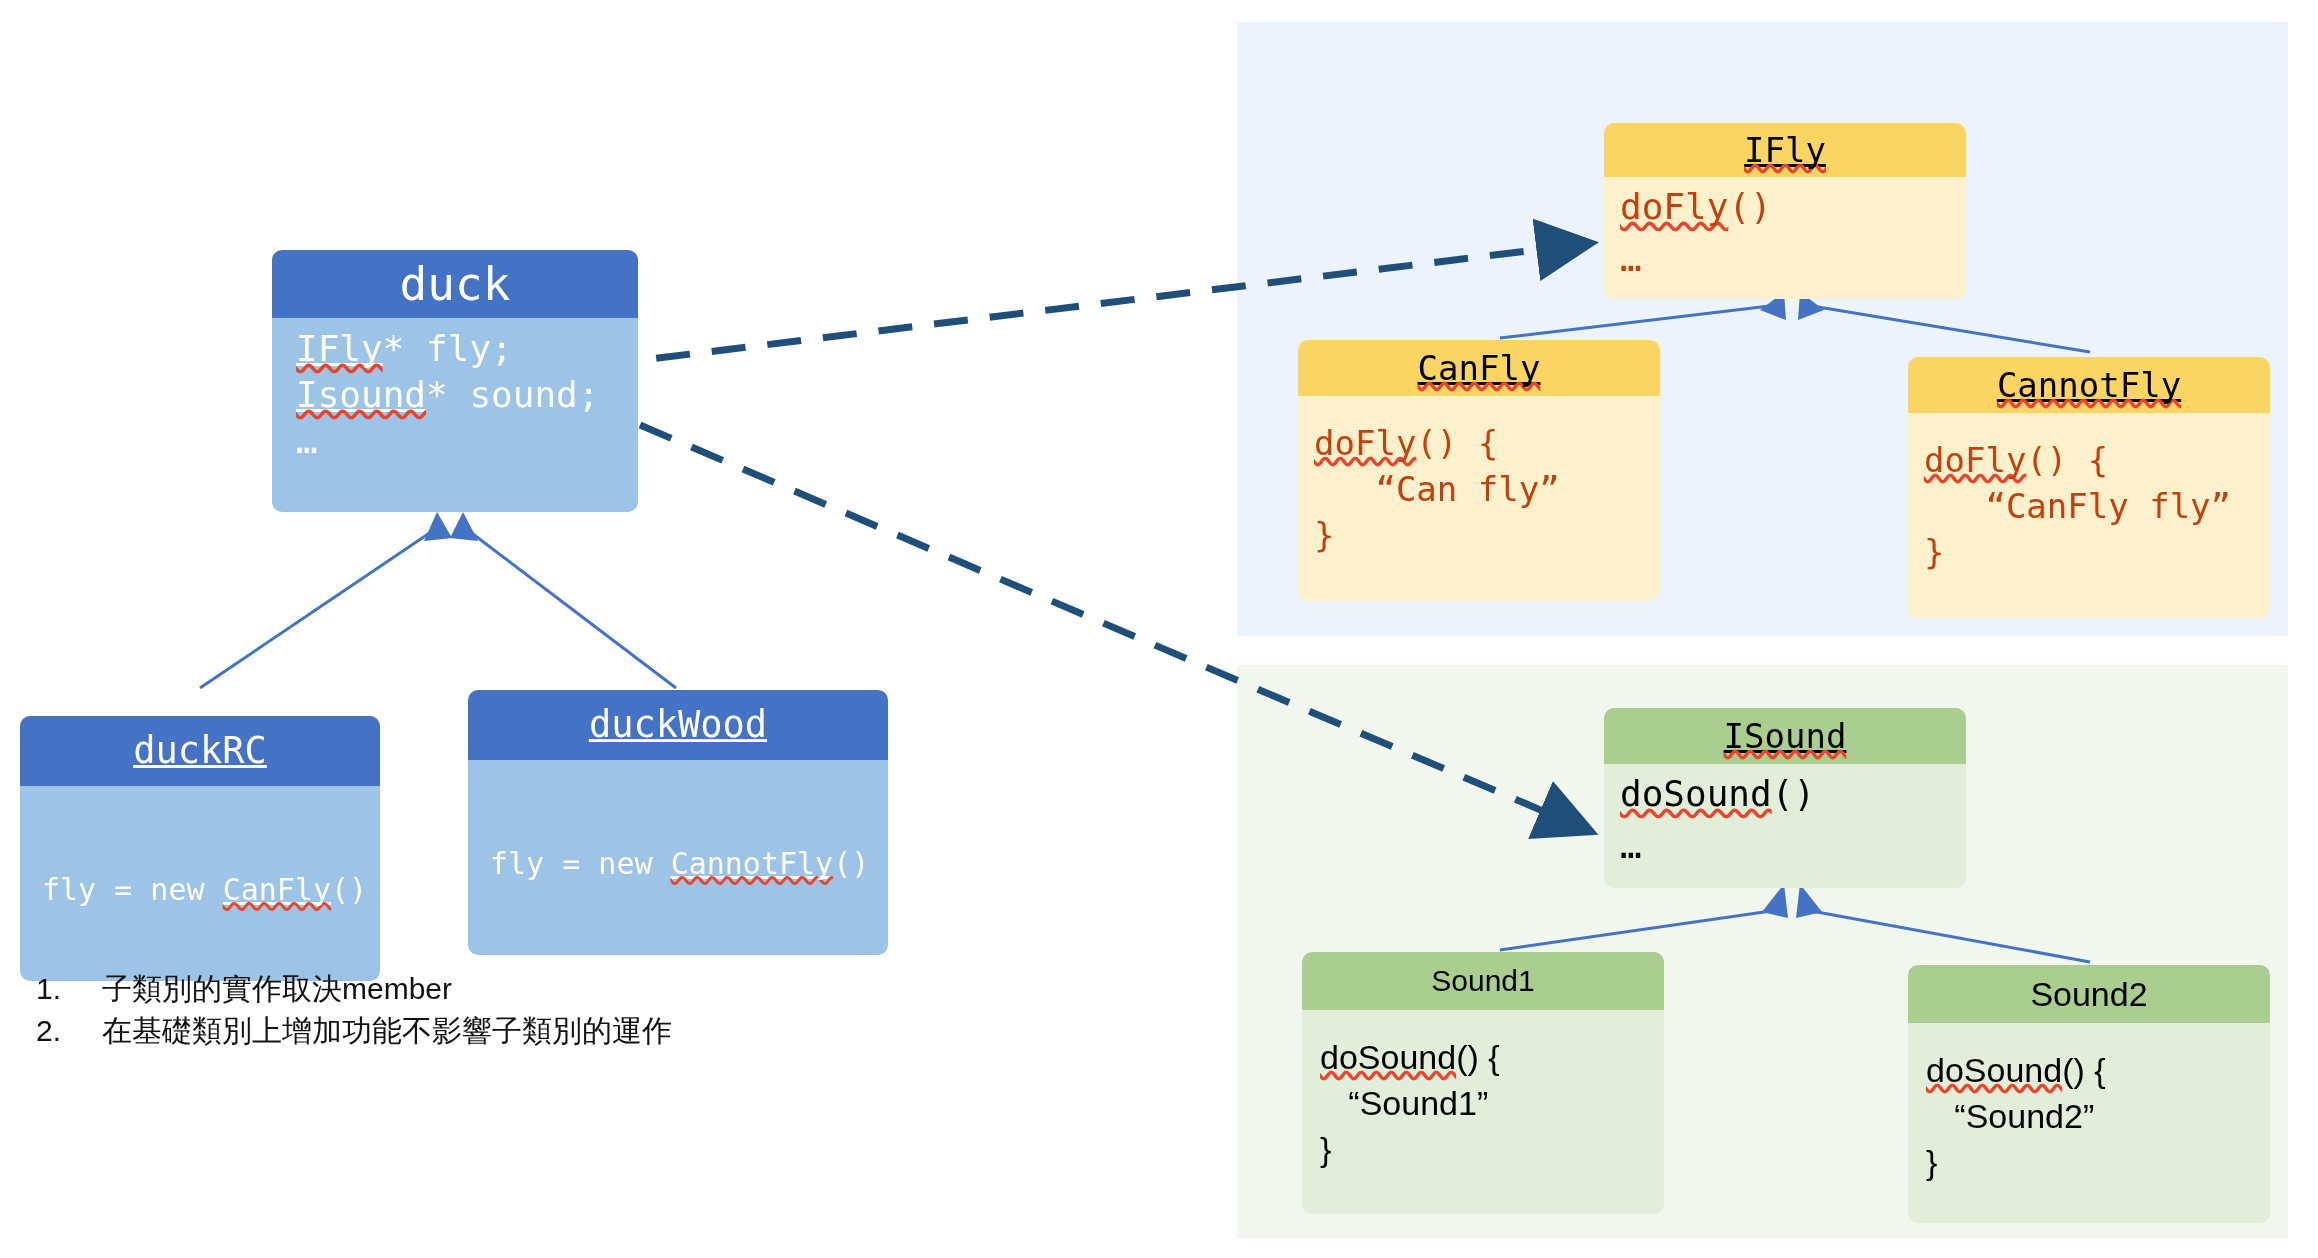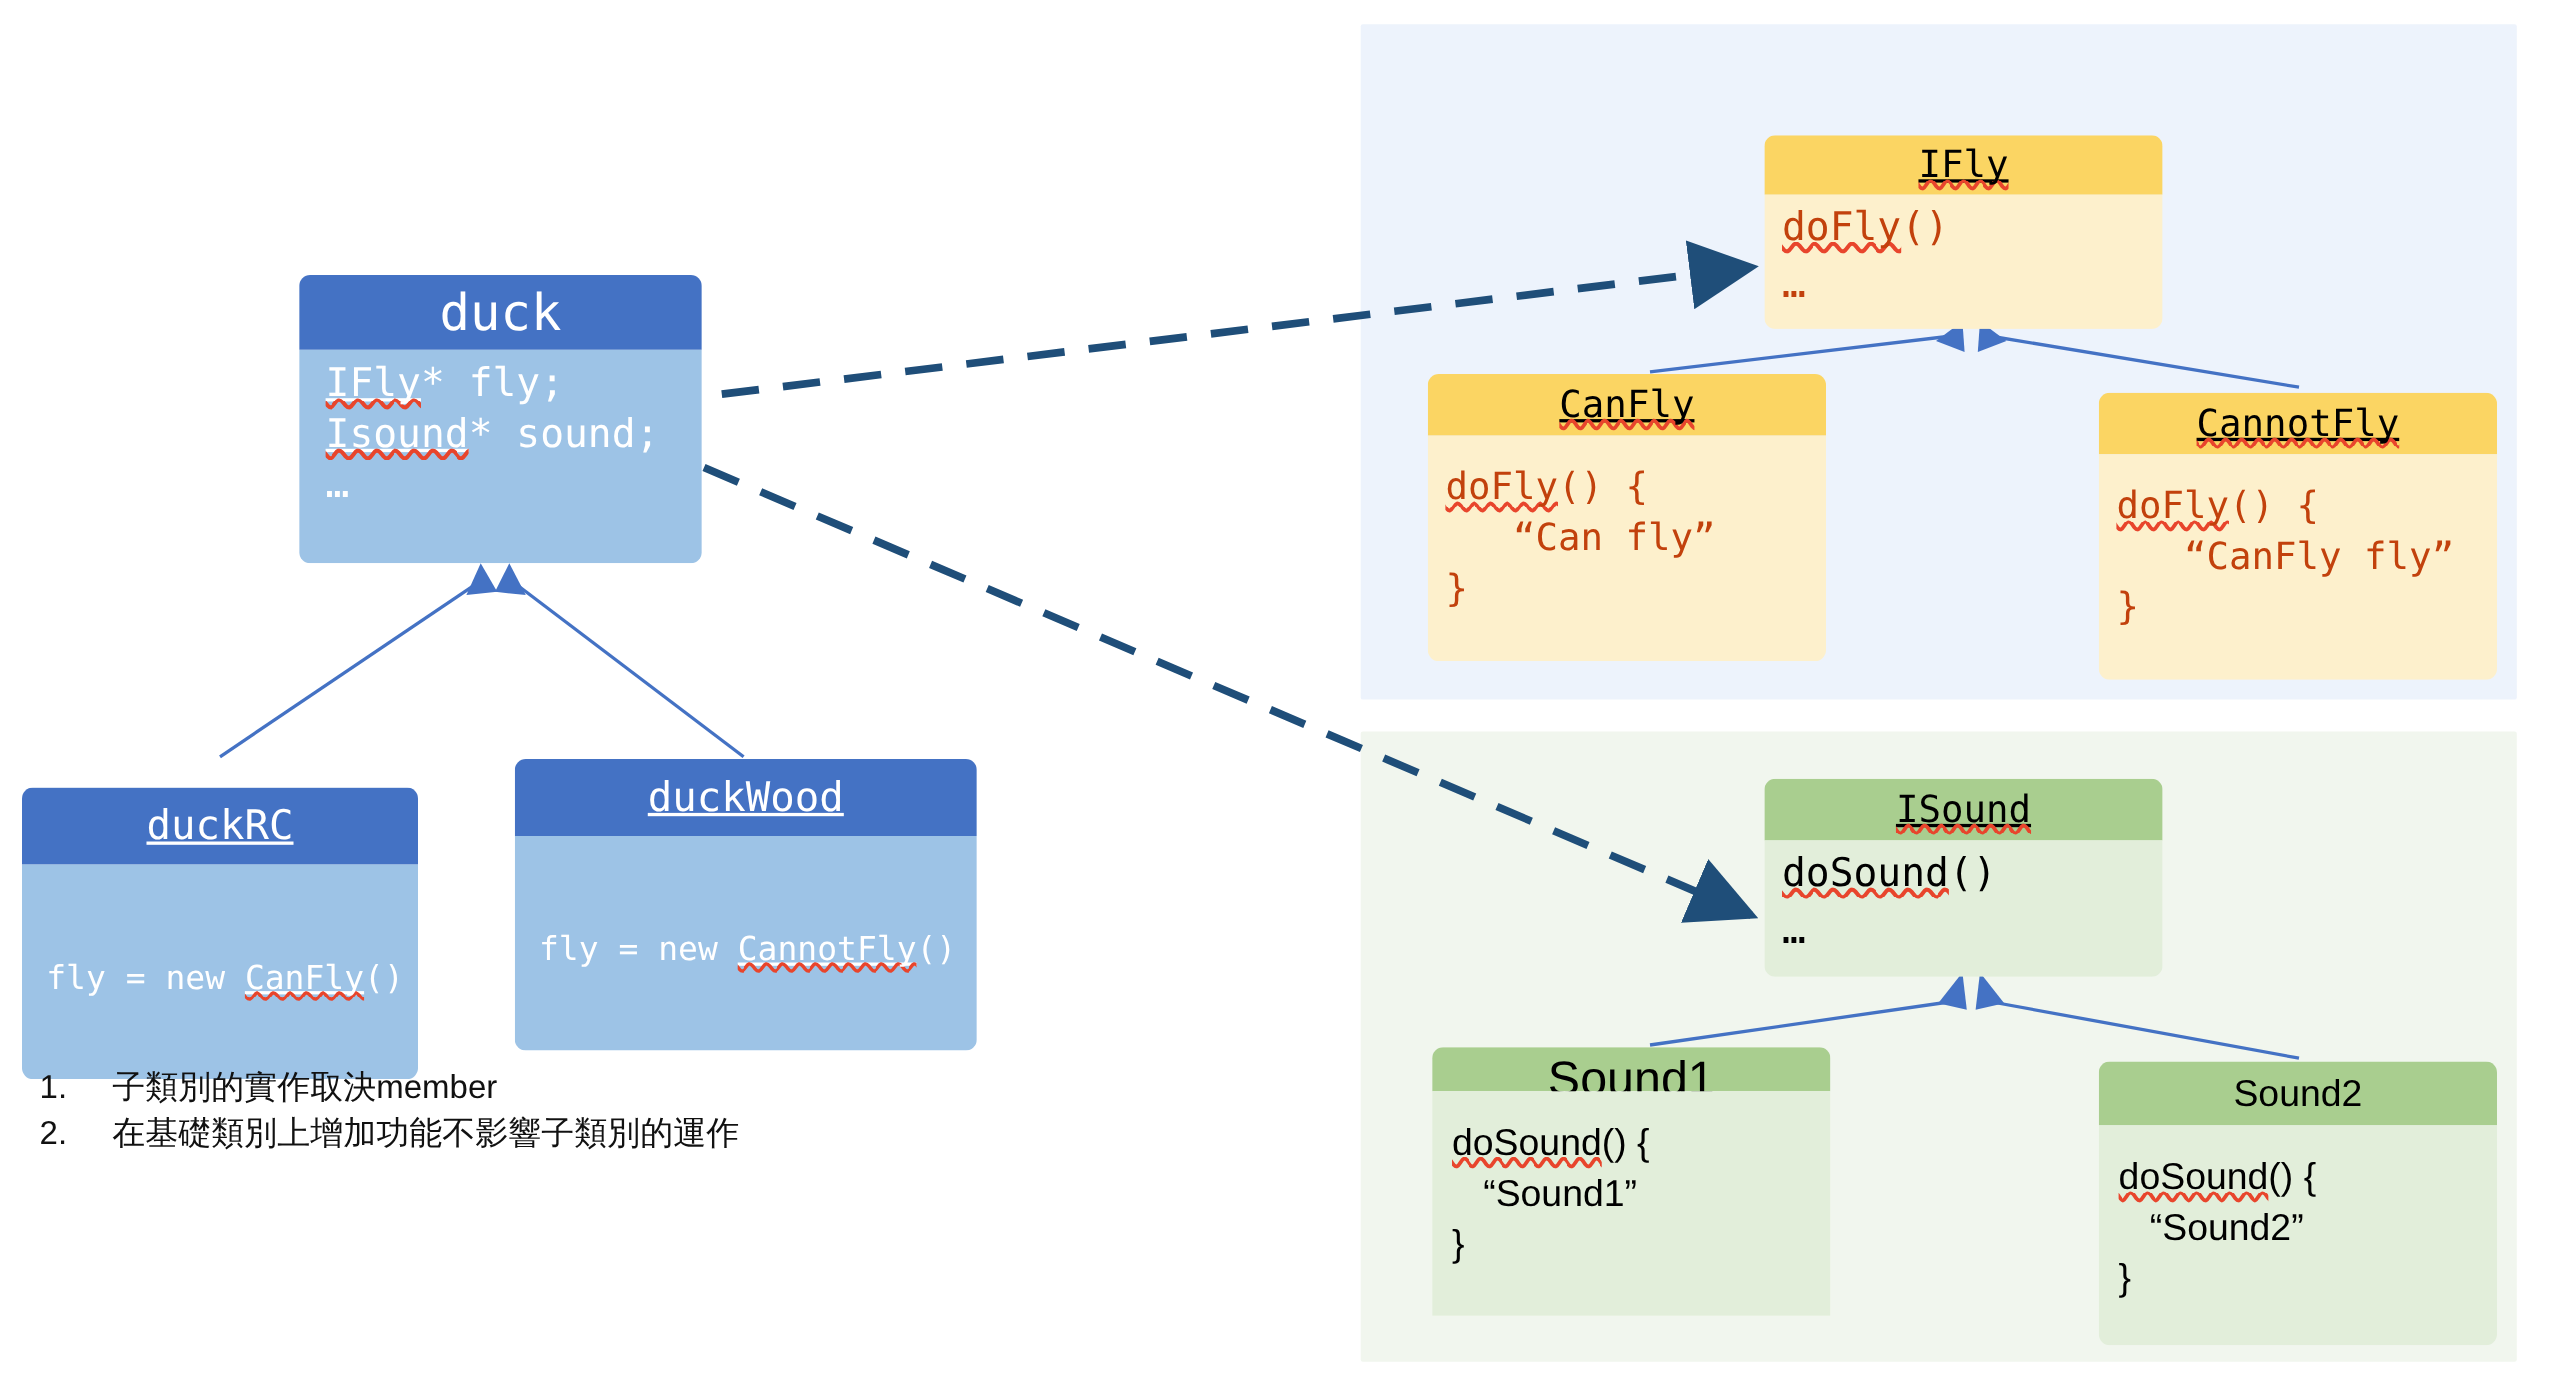--- a/index.html
+++ b/index.html
@@ -132,21 +132,21 @@
 
   #box-cannotfly { left: 1908px; top: 357px; width: 362px; height: 261px; }
   #box-cannotfly .hdr { height: 56px; line-height: 56px; font-size: 34px; }
   #box-cannotfly .body { height: 205px; padding: 24px 0 0 16px; font-size: 34px; line-height: 46px; }
 
   #box-isound { left: 1604px; top: 708px; width: 362px; height: 180px; }
   #box-isound .hdr { height: 56px; line-height: 56px; font-size: 34px; }
   #box-isound .body { height: 124px; padding: 4px 0 0 16px; font-size: 36px; line-height: 52px; }
 
   #box-sound1 { left: 1302px; top: 952px; width: 362px; height: 262px; }
-  #box-sound1 .hdr { height: 40px; line-height: 58px; font-size: 44px; }
+  #box-sound1 .hdr { height: 58px; line-height: 58px; font-size: 30px; }
   #box-sound1 .body { height: 204px; padding: 24px 0 0 18px; font-size: 34px; line-height: 46px; }
 
   #box-sound2 { left: 1908px; top: 965px; width: 362px; height: 258px; }
   #box-sound2 .hdr { height: 58px; line-height: 58px; font-size: 34px; }
   #box-sound2 .body { height: 200px; padding: 24px 0 0 18px; font-size: 34px; line-height: 46px; }
 
   
   #notes {
     position: absolute;
     left: 36px;

